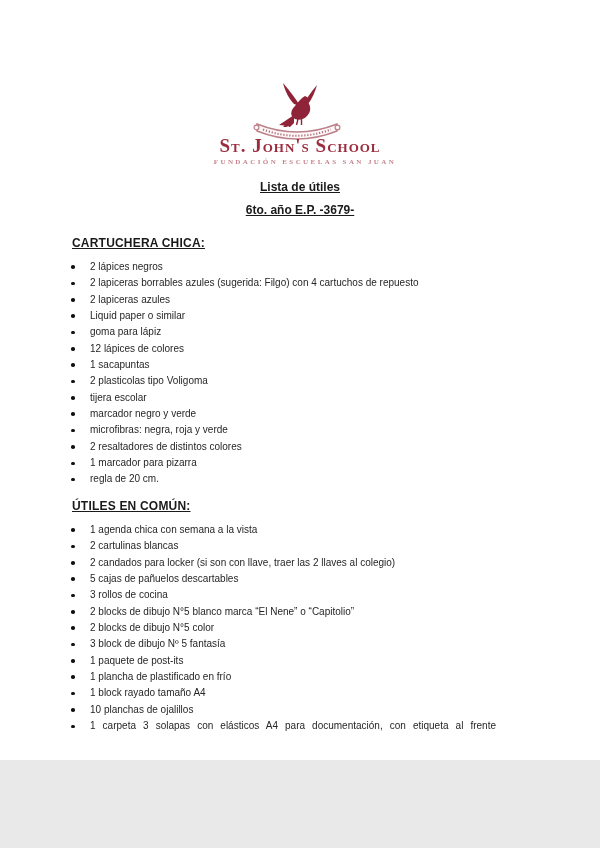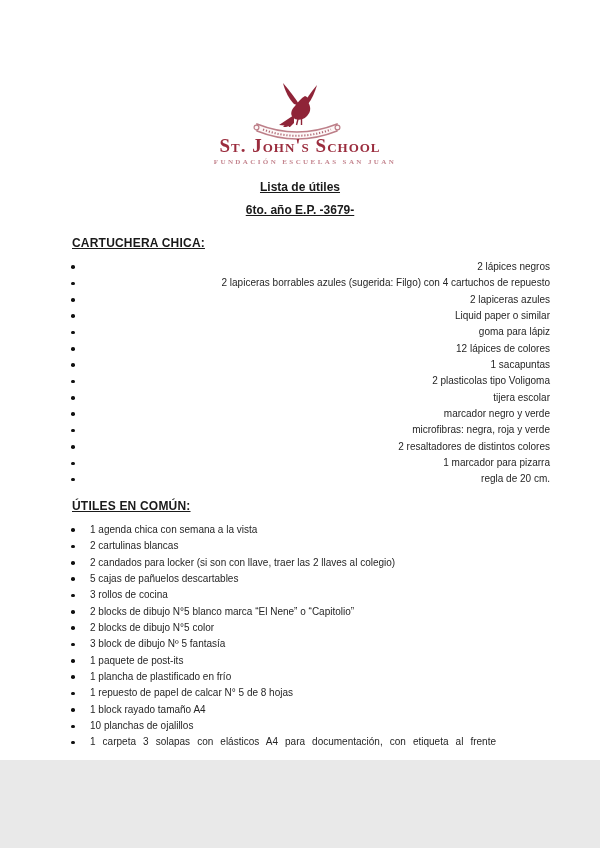--- a/index.html
+++ b/index.html
@@ -61,21 +61,21 @@
   }
   .section-heading.s1 { top: 236px; }
   .section-heading.s2 { top: 499px; }
 
   ul.list {
     position: absolute; left: 60px;
     margin: 0; padding: 0;
     list-style: none;
     width: 490px;
   }
-  ul.list.l1 { top: 259px; text-align: right; }
+  ul.list.l1 { top: 259px; }
   ul.list.l2 { top: 522px; }
 
   ul.list li {
     position: relative;
     padding-left: 30px;
     height: 16.35px;
     line-height: 16.35px;
     font-size: 10px;
     white-space: nowrap;
   }
@@ -153,19 +153,18 @@
       <li>1 agenda chica con semana a la vista</li>
       <li>2 cartulinas blancas</li>
       <li>2 candados para locker (si son con llave, traer las 2 llaves al colegio)</li>
       <li>5 cajas de pañuelos descartables</li>
       <li>3 rollos de cocina</li>
       <li>2 blocks de dibujo N°5 blanco marca “El Nene” o “Capitolio”</li>
       <li>2 blocks de dibujo N°5 color</li>
       <li>3 block de dibujo Nº 5 fantasía</li>
       <li>1 paquete de post-its</li>
       <li>1 plancha de plastificado en frío</li>
-      <li>1 repuesto de papel de calcar N° 5 de 8 hojas</li>
       <li>1 block rayado tamaño A4</li>
       <li>10 planchas de ojalillos</li>
       <li class="justify">1 carpeta 3 solapas con elásticos A4 para documentación, con etiqueta al frente</li>
     </ul>
 
 </div>
 
 </body></html>

